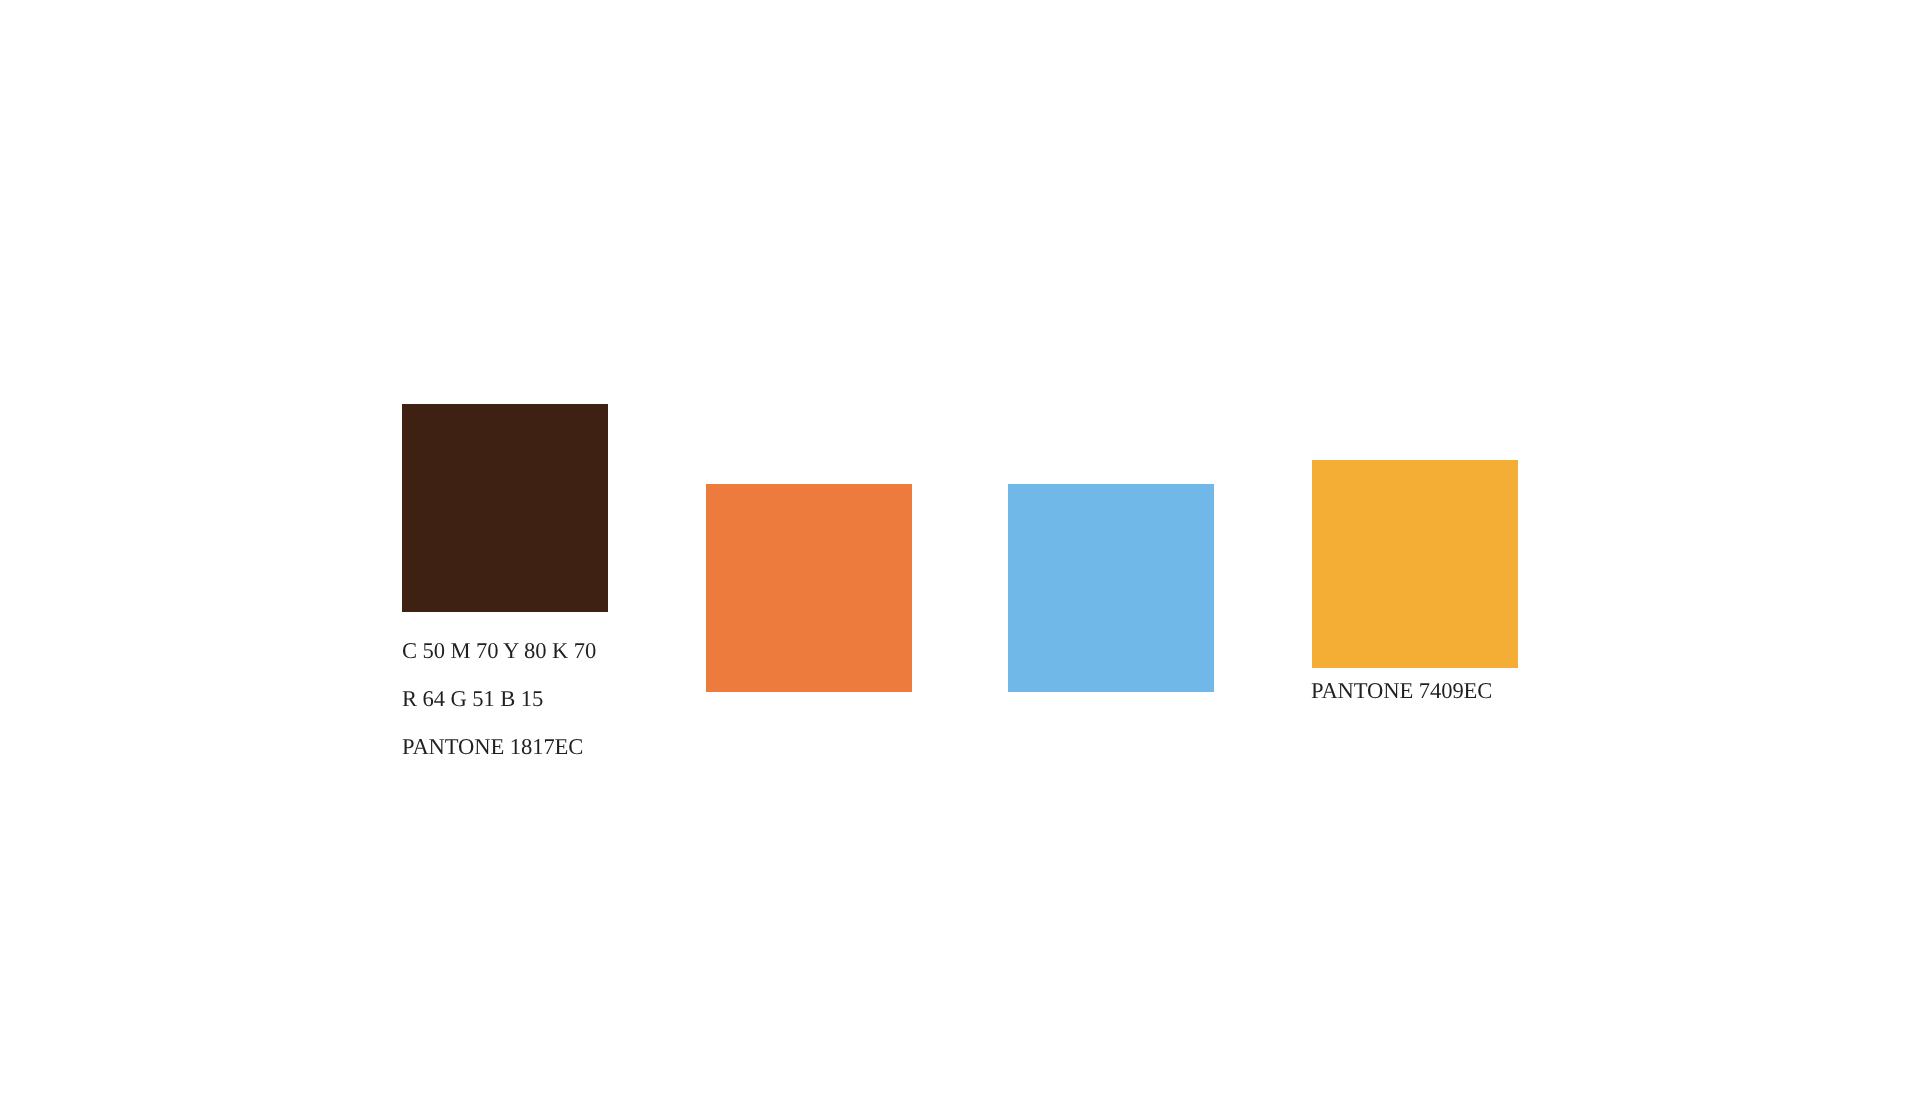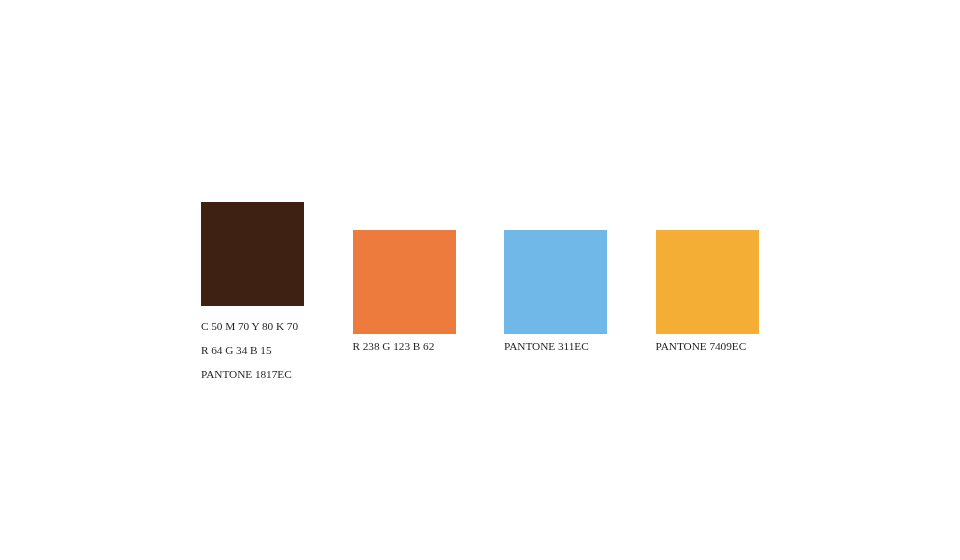--- a/index.html
+++ b/index.html
@@ -58,36 +58,34 @@
 </style>
 </head>
 <body>
 
 <div id="palette-board">
 
   <div class="swatch-column">
     <div class="color-chip" style="background-color: rgb(62, 33, 18);"></div>
     <ul class="spec-list">
       <li class="spec-line first-line">C 50 M 70 Y 80 K 70</li>
-      <li class="spec-line">R 64 G 34 B 15</li>
+      <li class="spec-line">R 64 G 51 B 15</li>
       <li class="spec-line">PANTONE 1817EC</li>
     </ul>
   </div>
 
   <div class="swatch-column">
     <div class="color-chip" style="background-color: rgb(238, 123, 62);"></div>
     <ul class="spec-list">
-      <li class="spec-line">R 238 G 123 B 62</li>
     </ul>
   </div>
 
   <div class="swatch-column">
     <div class="color-chip" style="background-color: rgb(111, 184, 231);"></div>
     <ul class="spec-list">
-      <li class="spec-line">PANTONE 311EC</li>
     </ul>
   </div>
 
   <div class="swatch-column">
     <div class="color-chip" style="background-color: rgb(244, 174, 53);"></div>
     <ul class="spec-list">
       <li class="spec-line">PANTONE 7409EC</li>
     </ul>
   </div>
 

